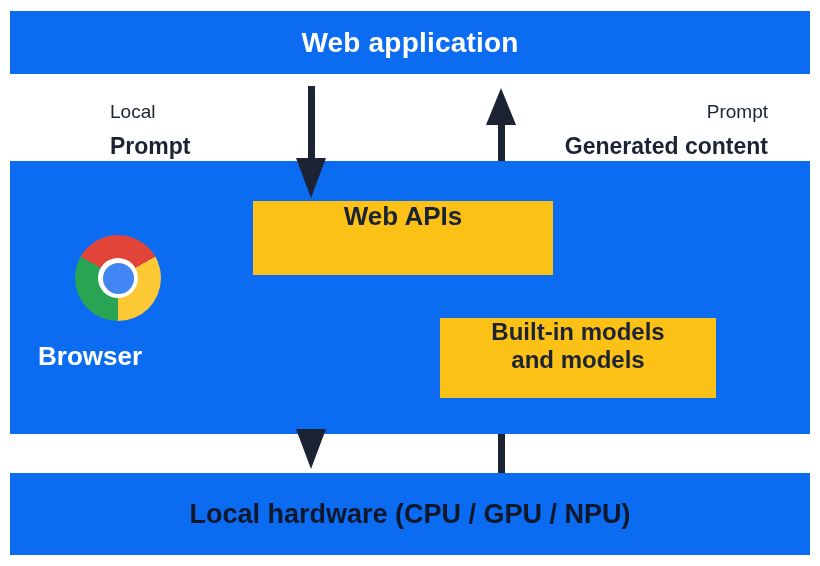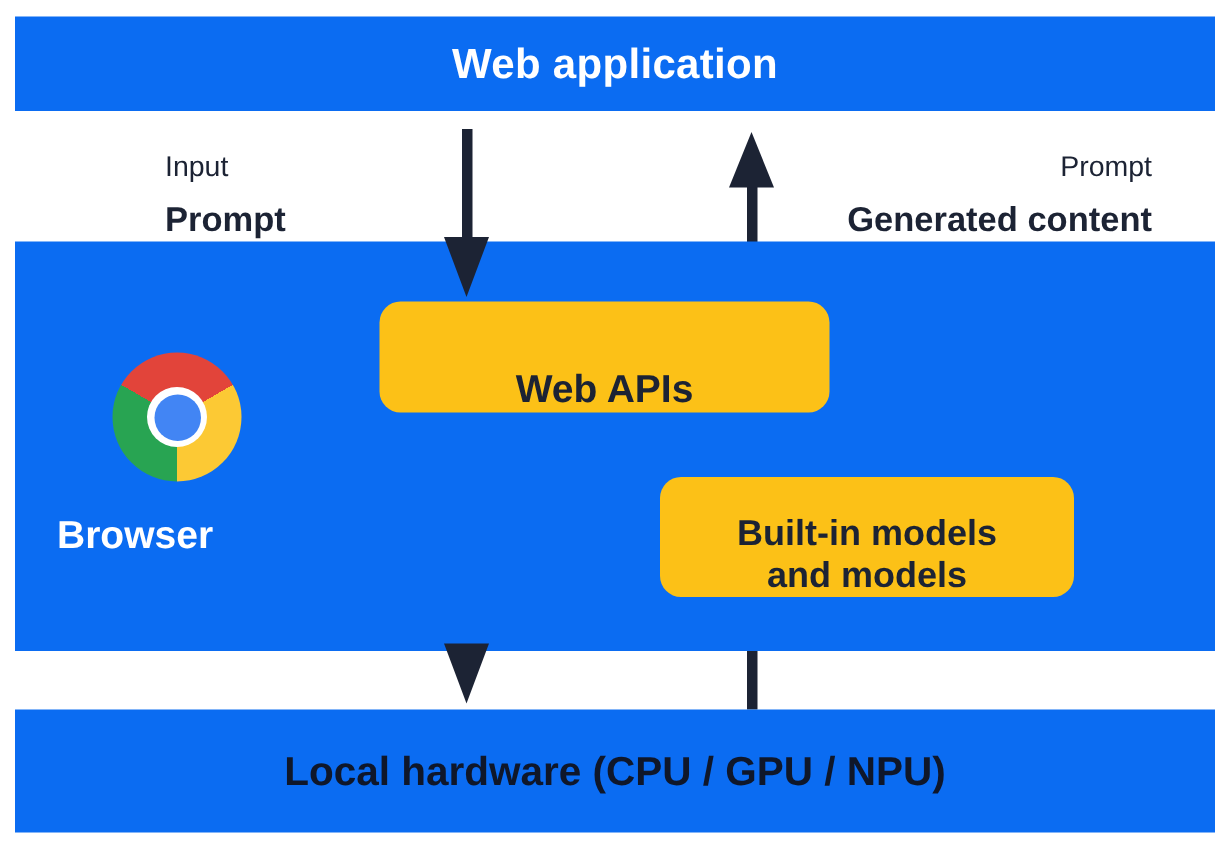--- a/index.html
+++ b/index.html
@@ -71,26 +71,25 @@
   .head-bottom-down { left: 296px; top: 429px; }
   .head-top-up      { left: 486px; top: 88px;  }
 
   
   .yellow-box {
     position: absolute;
     background: var(--yellow);
     display: flex;
     flex-direction: column;
     align-items: center;
-    justify-content: flex-end;
+    justify-content: flex-start;
     z-index: 2;
     color: var(--navy);
     font-weight: bold;
     text-align: center;
-    border-radius: 14px;
   }
   .box-webapis { left: 253px; top: 201px; width: 300px; height: 74px; font-size: 26px; }
   .box-builtin { left: 440px; top: 318px; width: 276px; height: 80px; font-size: 24px; line-height: 28px; }
 
   
   .chrome-icon {
     position: absolute;
     left: 75px; top: 235px;
     width: 86px; height: 86px;
     border-radius: 50%;
@@ -133,21 +132,21 @@
 </style>
 </head>
 <body>
 
 <div class="canvas">
 
   <div class="band band-top">
     <div class="band-title">Web application</div>
   </div>
 
-  <div class="io-label io-title io-left io-row1">Input</div>
+  <div class="io-label io-title io-left io-row1">Local</div>
   <div class="io-label io-value io-left io-row2">Prompt</div>
   <div class="io-label io-title io-right io-row1">Prompt</div>
   <div class="io-label io-value io-right io-row2">Generated content</div>
 
   <div class="arrow-line line-down"></div>
   <div class="arrow-line line-up"></div>
 
   <div class="band band-mid"></div>
 
   <div class="chrome-icon">

